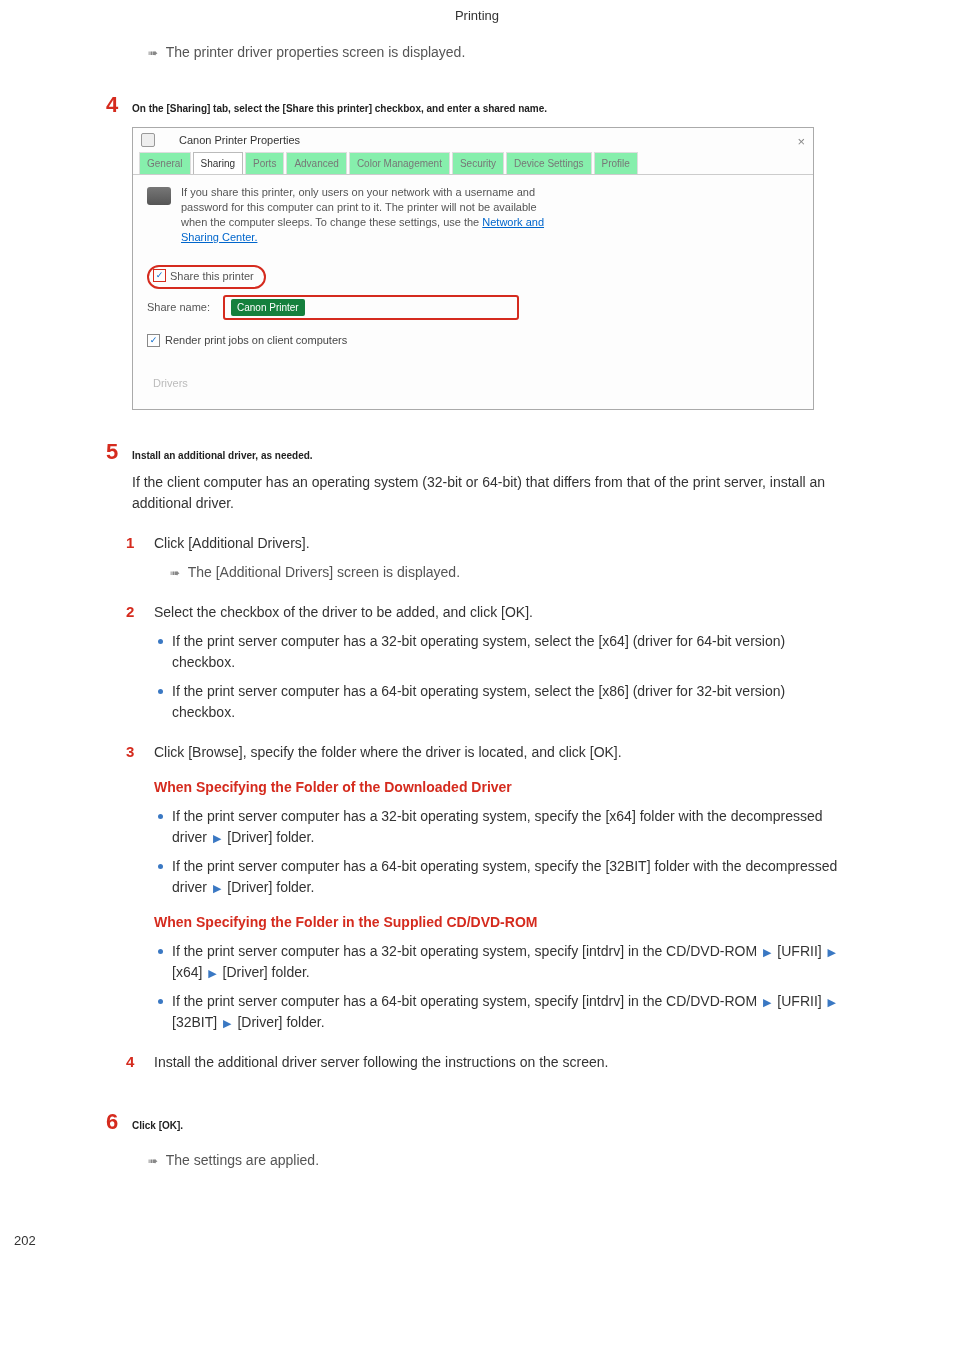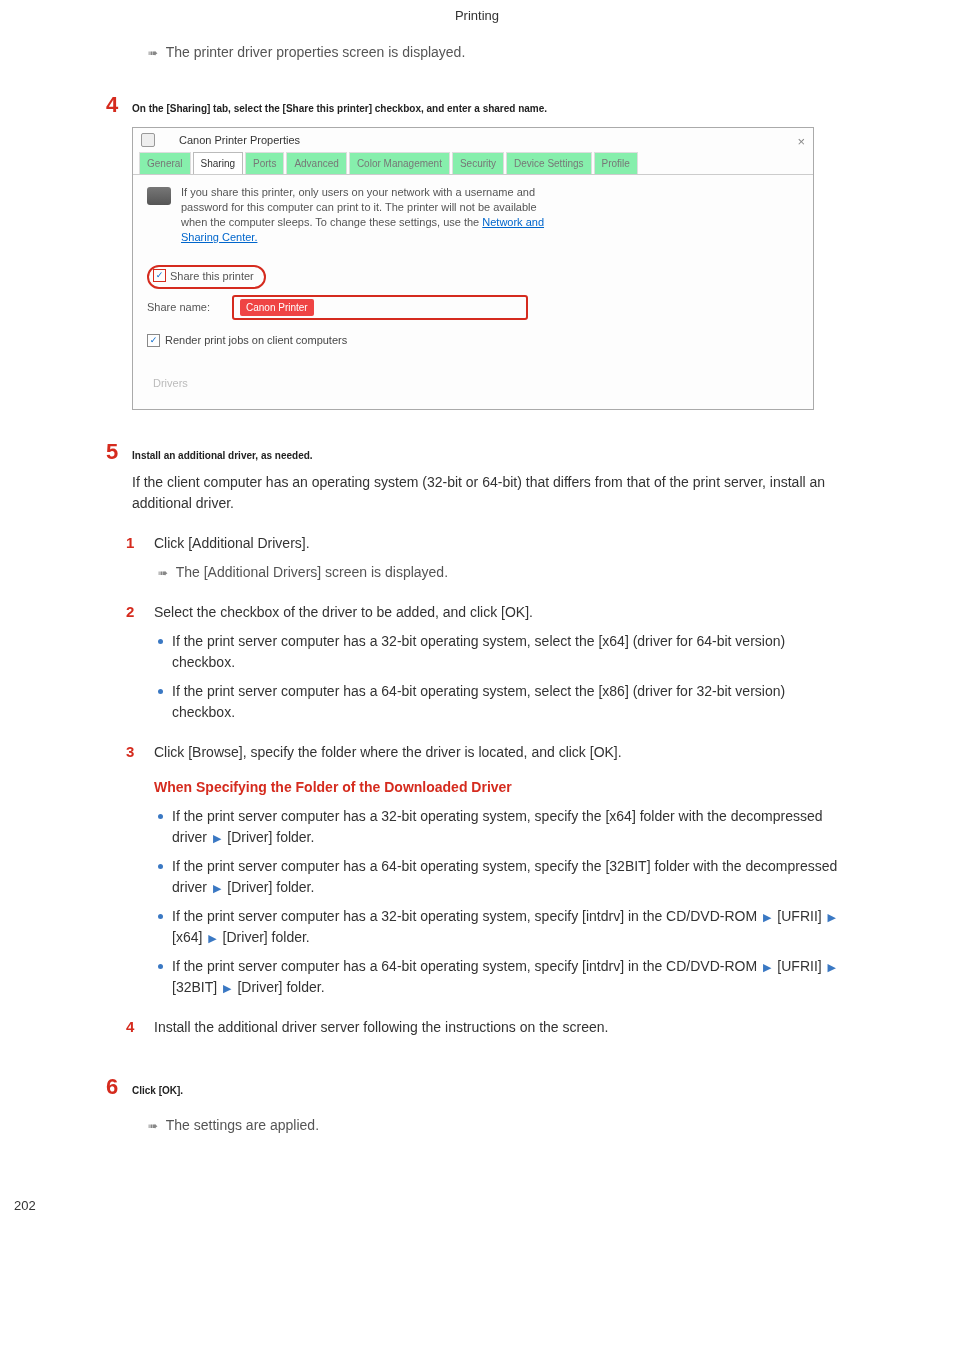--- a/index.html
+++ b/index.html
@@ -20,32 +20,32 @@
 .ss-tab.active{background:#fff;color:#333;border-color:#bbb}
 .ss-body{border-top:1px solid #ccc;padding:10px 14px 18px}
 .ss-info{display:flex;gap:10px}
 .ss-ic{width:24px;height:18px;background:linear-gradient(#777,#555);border-radius:3px;margin-top:2px;flex:none}
 .ss-info-text{max-width:380px;color:#555;line-height:1.35}
 .ss-link{color:#0066cc;text-decoration:underline}
 .ss-chk-row{margin-top:22px;display:flex;align-items:center;gap:4px}
 .ss-chkbox{width:11px;height:11px;border:1px solid #d52b1e;display:inline-flex;align-items:center;justify-content:center;color:#0066cc;font-size:9px;line-height:1}
 .ss-chk-label{color:#555;}
 .ss-oval{border:2px solid #d52b1e;border-radius:14px;padding:1px 10px 3px 4px;display:inline-flex;align-items:center;gap:4px;margin-top:-2px}
-.ss-name-row{display:flex;align-items:center;gap:22px;margin-top:6px}
+.ss-name-row{display:flex;align-items:center;gap:13px;margin-top:6px}
 .ss-name-label{color:#555;min-width:62px}
 .ss-name-box{border:2px solid #d52b1e;border-radius:3px;padding:2px 6px;width:280px;display:flex;align-items:center}
-.ss-name-inner{background:#ef4444;color:#fff;padding:1px 6px;font-size:10px;border-radius:2px}
+.ss-name-inner{background:#15803d;color:#fff;padding:1px 6px;font-size:10px;border-radius:2px}
 .ss-render{margin-top:12px;display:flex;align-items:center;gap:5px;color:#444}
 .ss-render .chk{width:11px;height:11px;border:1px solid #888;display:inline-flex;align-items:center;justify-content:center;color:#0066cc;font-size:9px}
 .ss-drivers{color:#bbb;margin-top:26px;margin-left:6px}
 .explain{margin:8px 0 0 26px;color:#333}
 .sub-step{display:flex;align-items:baseline;margin:18px 0 0 20px}
 .sub-num{color:#d52b1e;font-weight:700;font-size:15px;width:28px;flex:none}
 .sub-body{flex:1;color:#333}
-.sub-body .result-line{margin-left:4px;margin-top:8px}
+.sub-body .result-line{margin-left:16px;margin-top:8px}
 .bullets{margin:6px 0 0 0;padding:0;list-style:none}
 .bullets>li{position:relative;padding-left:18px;margin-top:8px;color:#333}
 .bullets>li:before{content:"";position:absolute;left:4px;top:8px;width:5px;height:5px;border-radius:50%;background:#3a78c3}
 .sub-head{color:#d52b1e;font-weight:700;margin-top:14px;font-size:14px}
 .tri{color:#3a78c3;font-size:11px;display:inline-block;margin:0 2px}
 .page-num{text-align:left;font-size:13px;color:#333;padding:20px 0}
 </style>
 </head>
 <body>
 
@@ -142,20 +142,21 @@
         <div class="sub-head">When Specifying the Folder of the Downloaded Driver</div>
         <ul class="bullets">
           <li>
             <span>If the print server computer has a 32-bit operating system, specify the [x64] folder with the decompressed driver </span><span class="tri">▶</span><span> [Driver] folder.</span>
           </li>
           <li>
             <span>If the print server computer has a 64-bit operating system, specify the [32BIT] folder with the decompressed driver </span><span class="tri">▶</span><span> [Driver] folder.</span>
           </li>
         </ul>
 
+        <div class="sub-head">When Specifying the Folder in the Supplied CD/DVD-ROM</div>
         <ul class="bullets">
           <li>
             <span>If the print server computer has a 32-bit operating system, specify [intdrv] in the CD/DVD-ROM </span><span class="tri">▶</span><span> [UFRII] </span><span class="tri">▶</span><span> [x64] </span><span class="tri">▶</span><span> [Driver] folder.</span>
           </li>
           <li>
             <span>If the print server computer has a 64-bit operating system, specify [intdrv] in the CD/DVD-ROM </span><span class="tri">▶</span><span> [UFRII] </span><span class="tri">▶</span><span> [32BIT] </span><span class="tri">▶</span><span> [Driver] folder.</span>
           </li>
         </ul>
       </div>
     </div>

